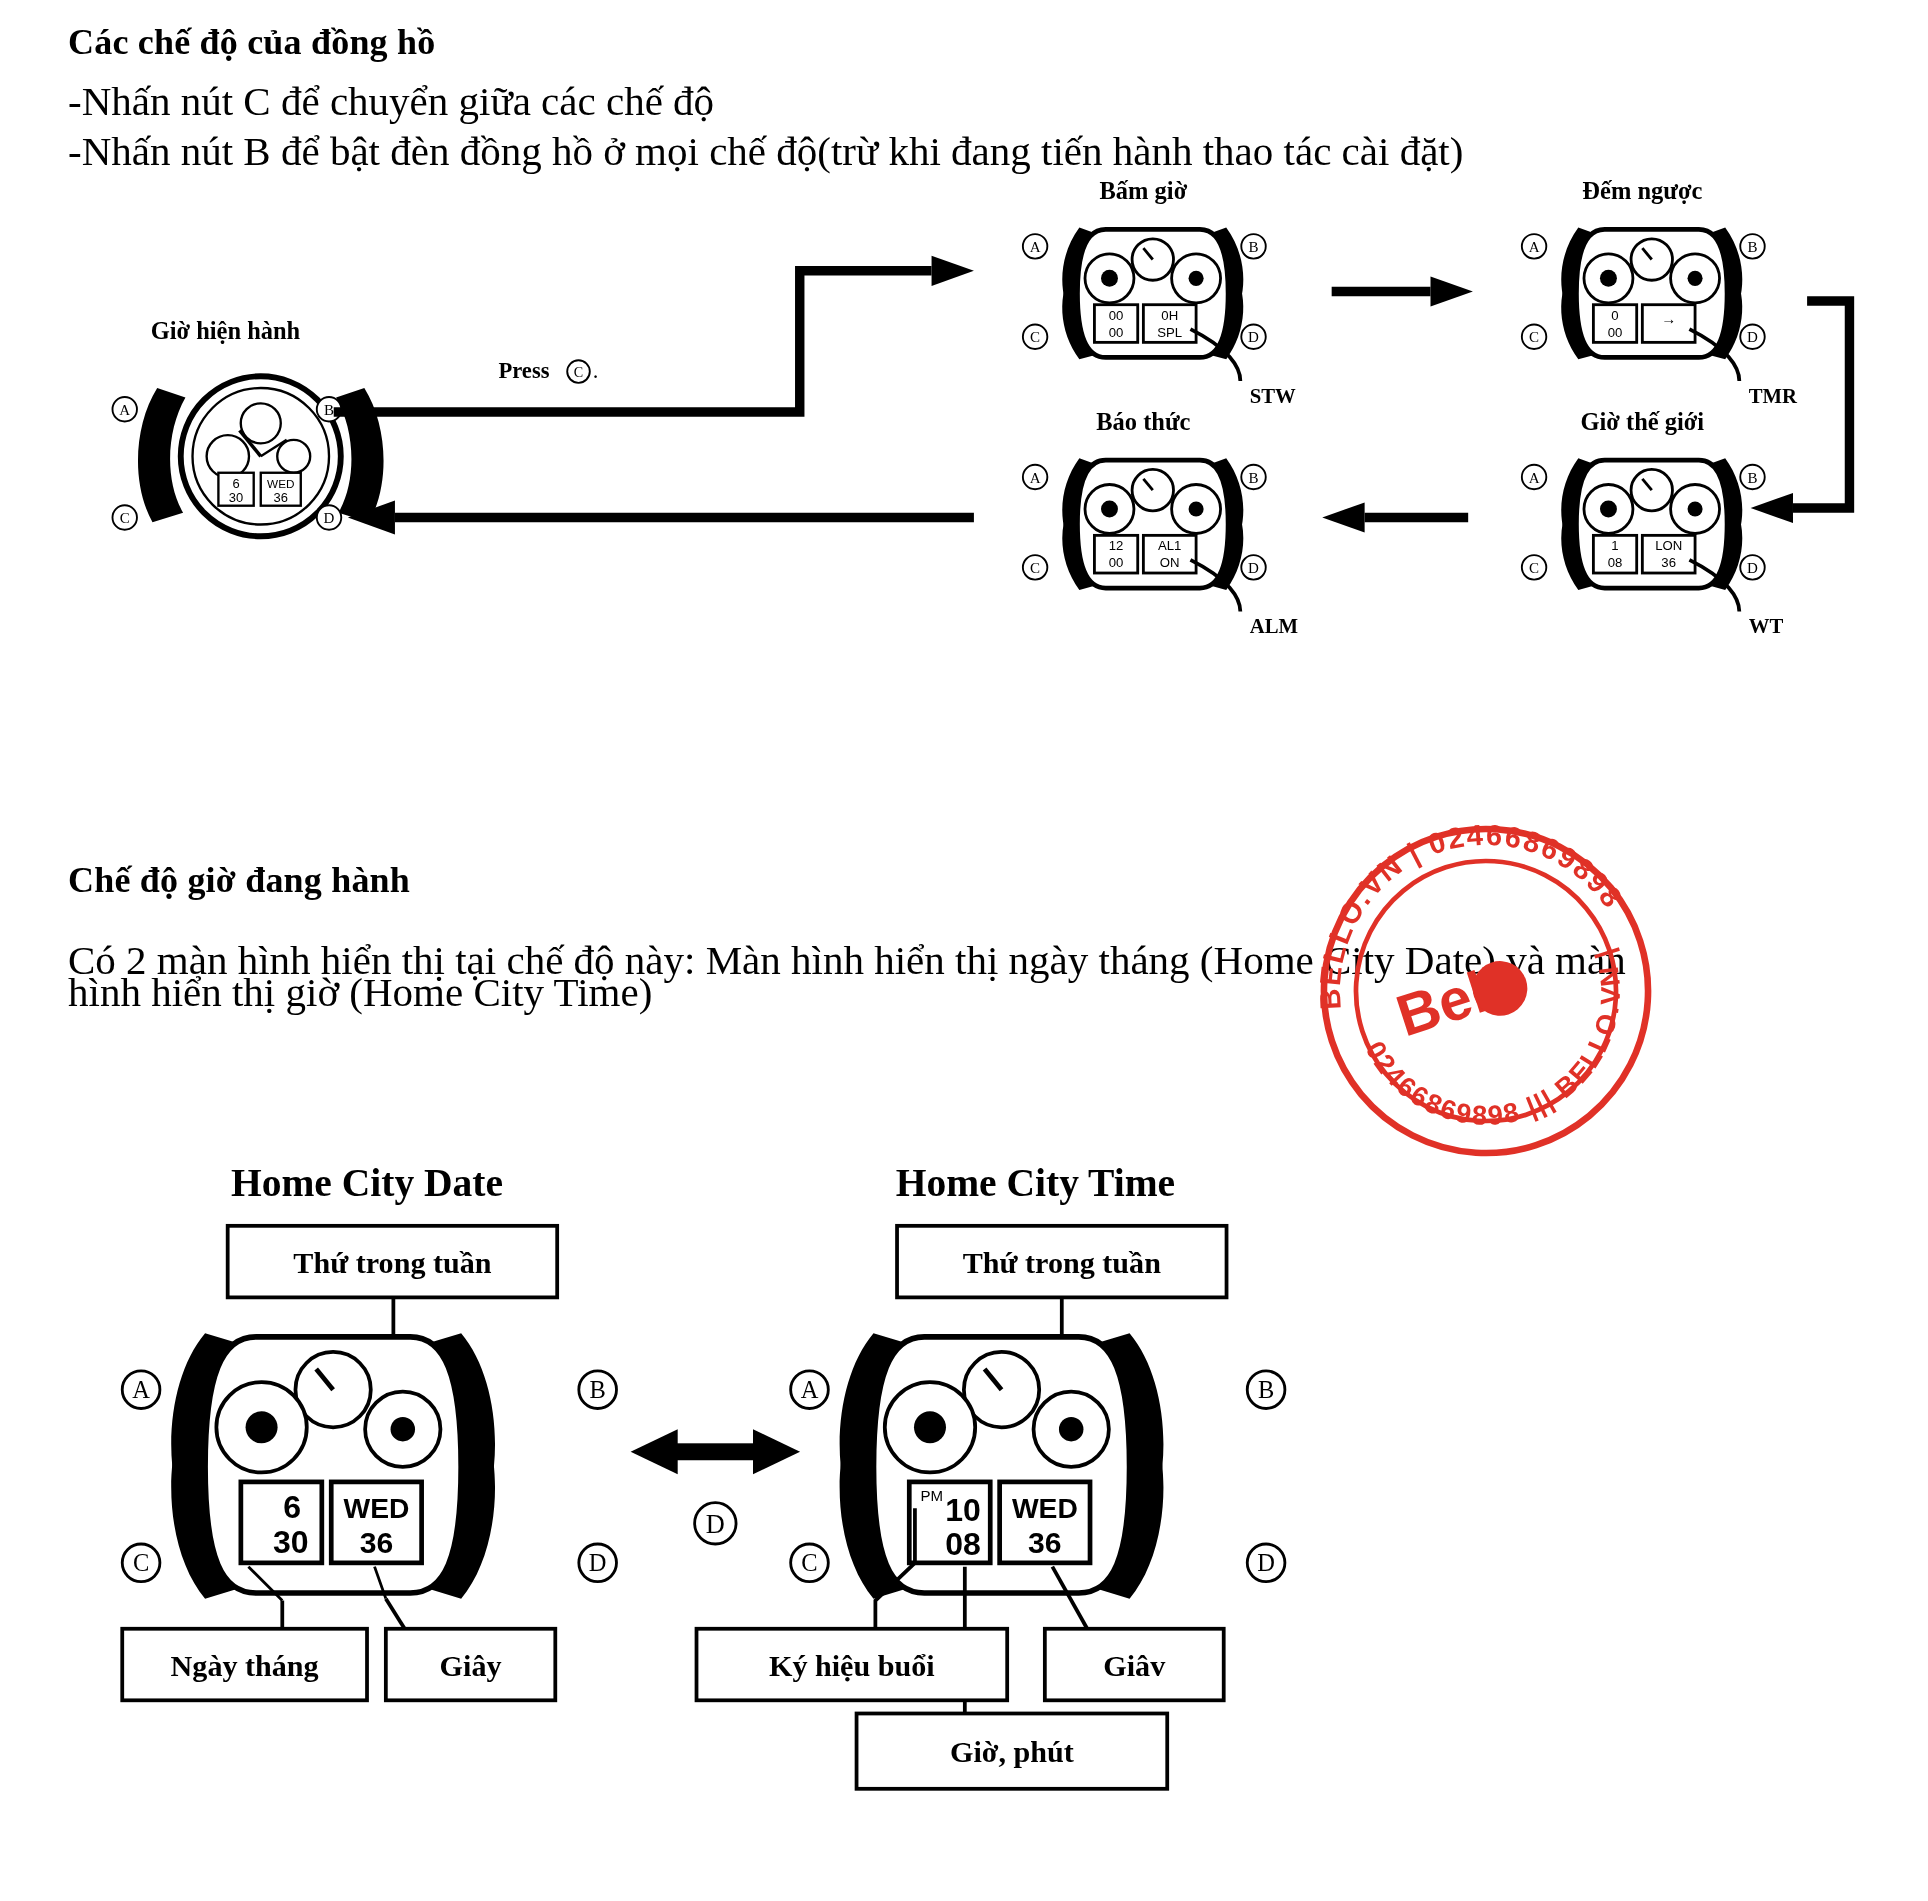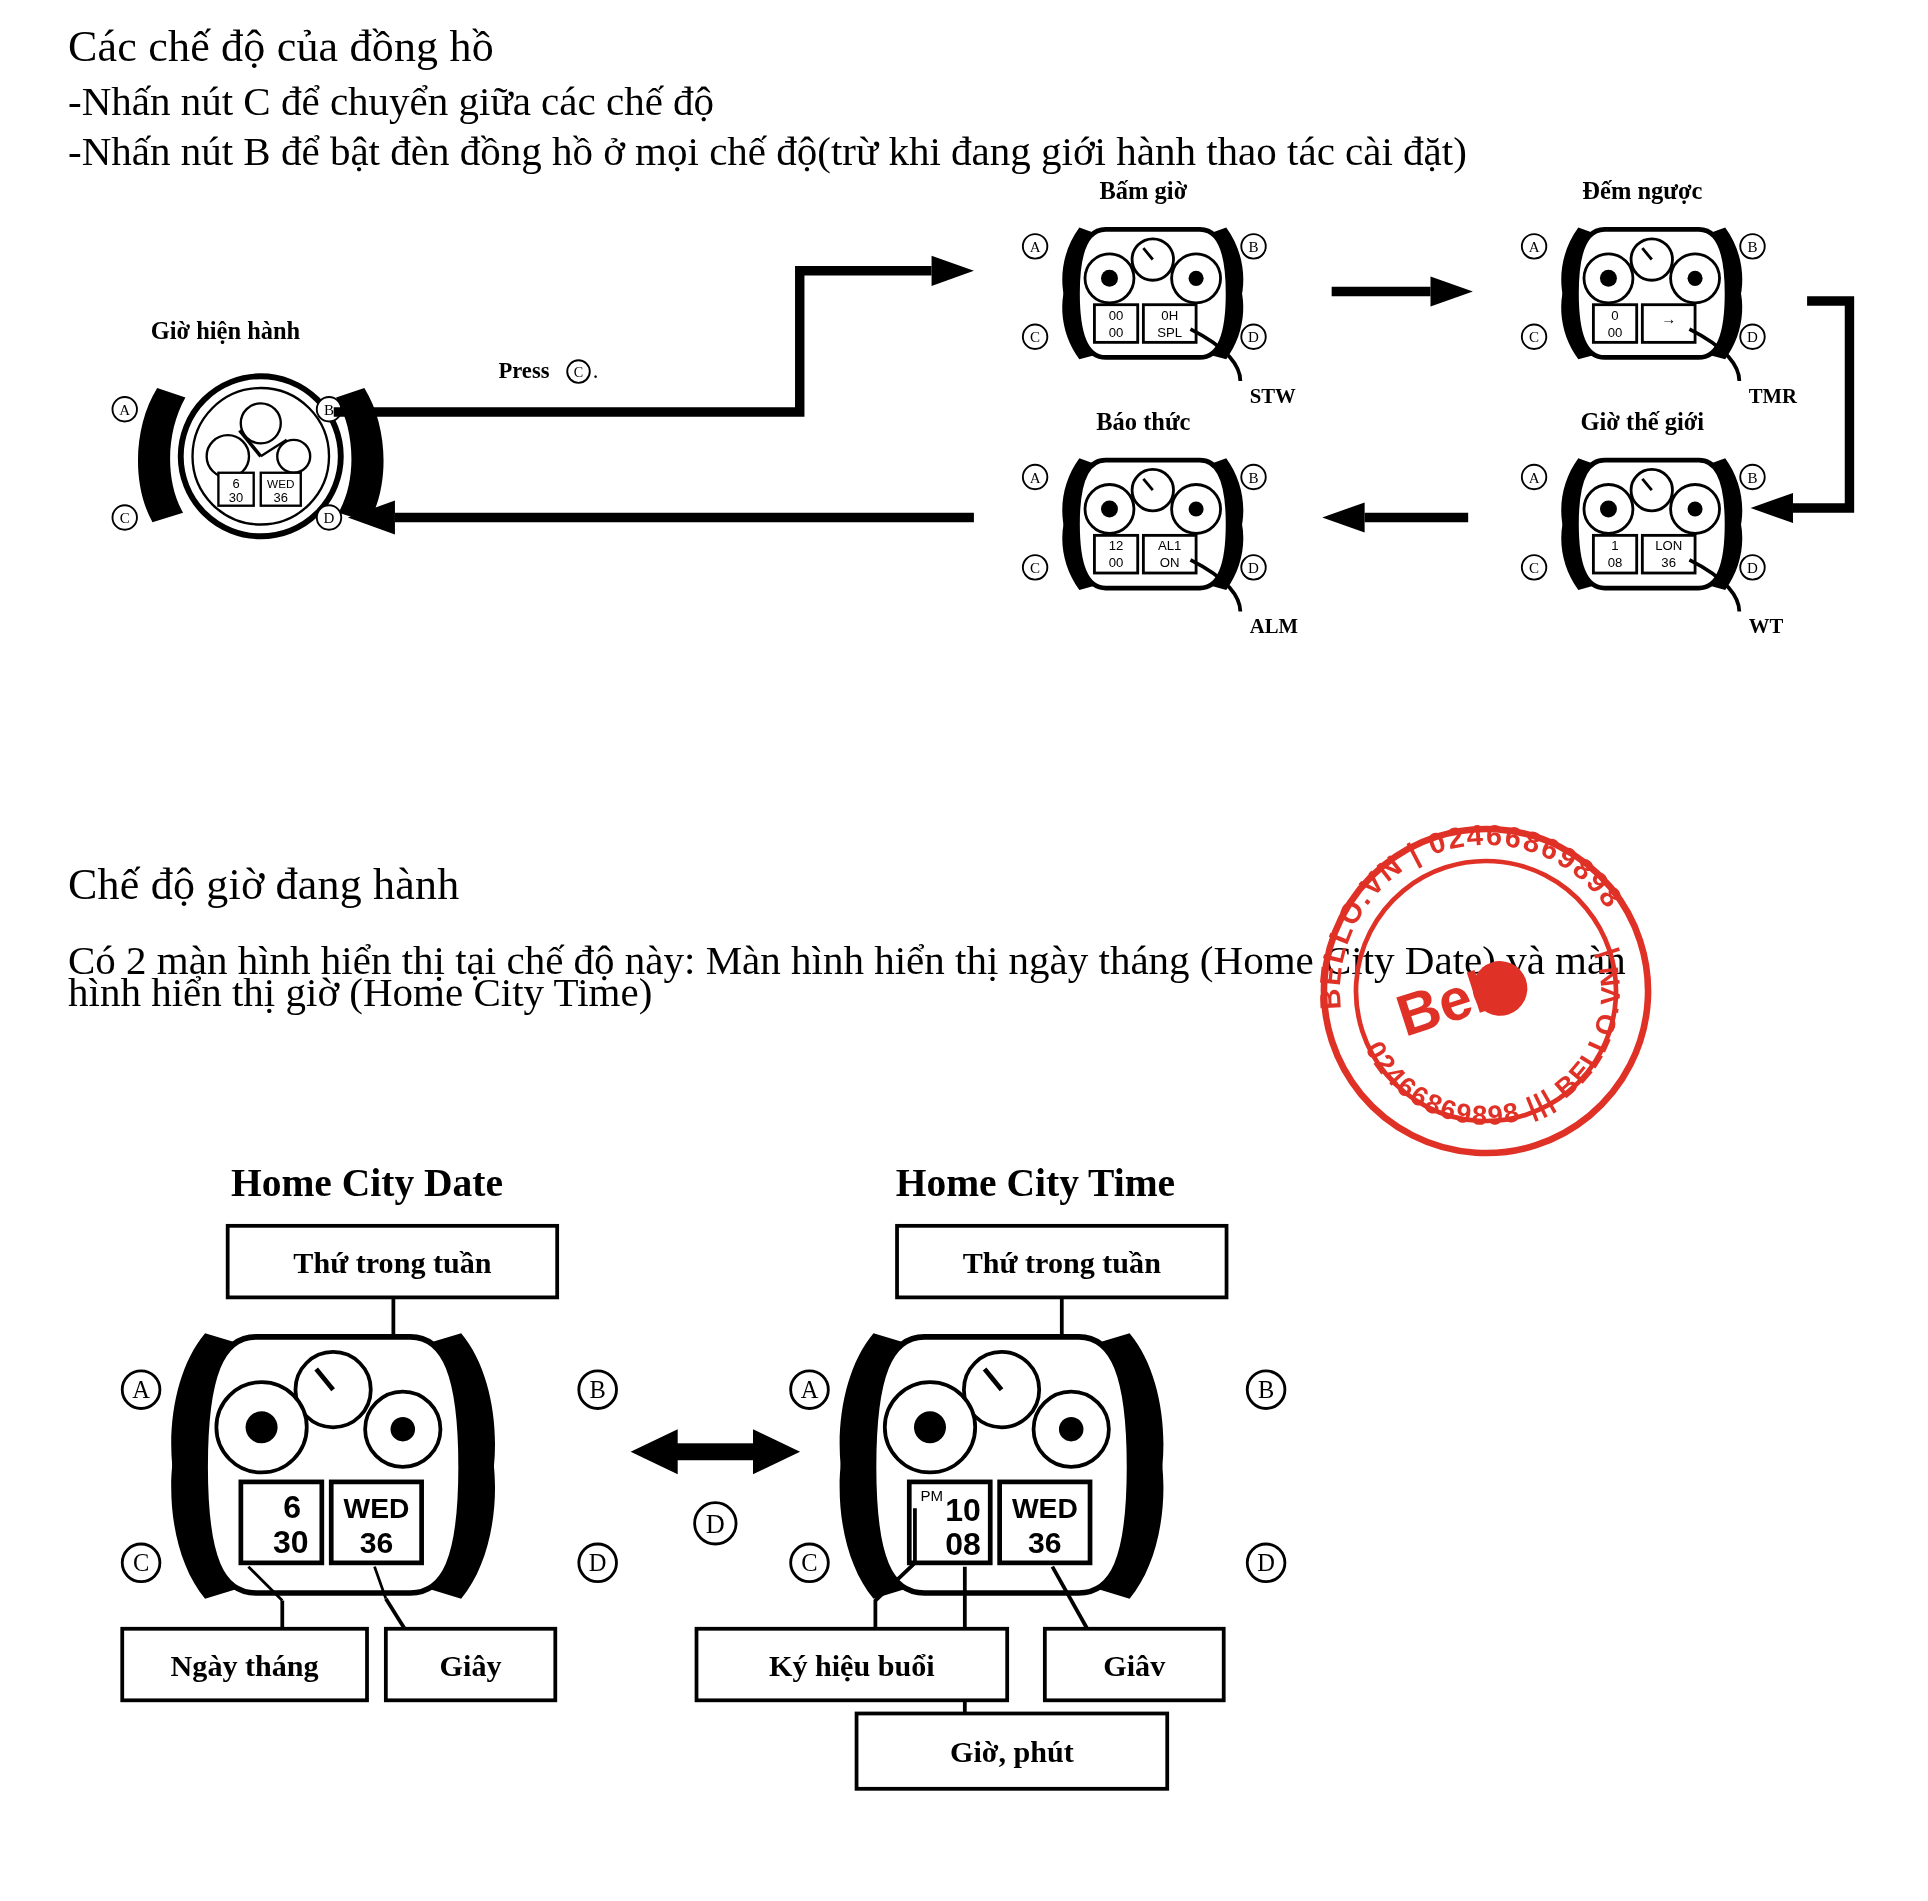--- a/index.html
+++ b/index.html
@@ -9,22 +9,22 @@
     font-family:"Liberation Serif", serif;
     color:#000;
     position:relative;
     overflow:hidden;
   }
   .page{position:relative;width:1928px;height:1901px;}
 
   
   .h-title{
     position:absolute;
-    font-weight:normal;
-    font-size:44px;
+    font-weight:bold;
+    font-size:36px;
     letter-spacing:0.2px;
   }
   .p-line{
     position:absolute;
     font-size:41px;
   }
   .p-italic{font-style:italic;}
 
   
   .svg-wrap{position:absolute;}
@@ -43,21 +43,21 @@
     font-weight:bold;
   }
 </style>
 </head>
 <body>
 
 <div class="page">
 
   <div class="h-title" style="left:68px;top:21px;">Các chế độ của đồng hồ</div>
   <div class="p-line" style="left:68px;top:77px;">-Nhấn nút C để chuyển giữa các chế độ</div>
-  <div class="p-line" style="left:68px;top:127px;">-Nhấn nút B để bật đèn đồng hồ ở mọi chế độ(trừ khi đang giới hành thao tác cài đặt)</div>
+  <div class="p-line" style="left:68px;top:127px;">-Nhấn nút B để bật đèn đồng hồ ở mọi chế độ(trừ khi đang tiến hành thao tác cài đặt)</div>
 
   <div class="svg-wrap" style="left:56px;top:169px;">
   <svg width="1817" height="471" viewBox="0 0 1930 500" xmlns="http://www.w3.org/2000/svg">
     <defs>
 
       <g id="watch">
 
         <path d="M32 10 C 10 40, 8 80, 26 110 L 48 104 C 36 76, 38 44, 54 18 Z" fill="#000"></path>
         <path d="M32 150 C 10 120, 8 80, 26 52 L 48 58 C 36 86, 38 118, 54 144 Z" fill="#000"></path>
         <path d="M188 10 C 210 40, 212 80, 194 110 L 172 104 C 184 76, 182 44, 166 18 Z" fill="#000"></path>

